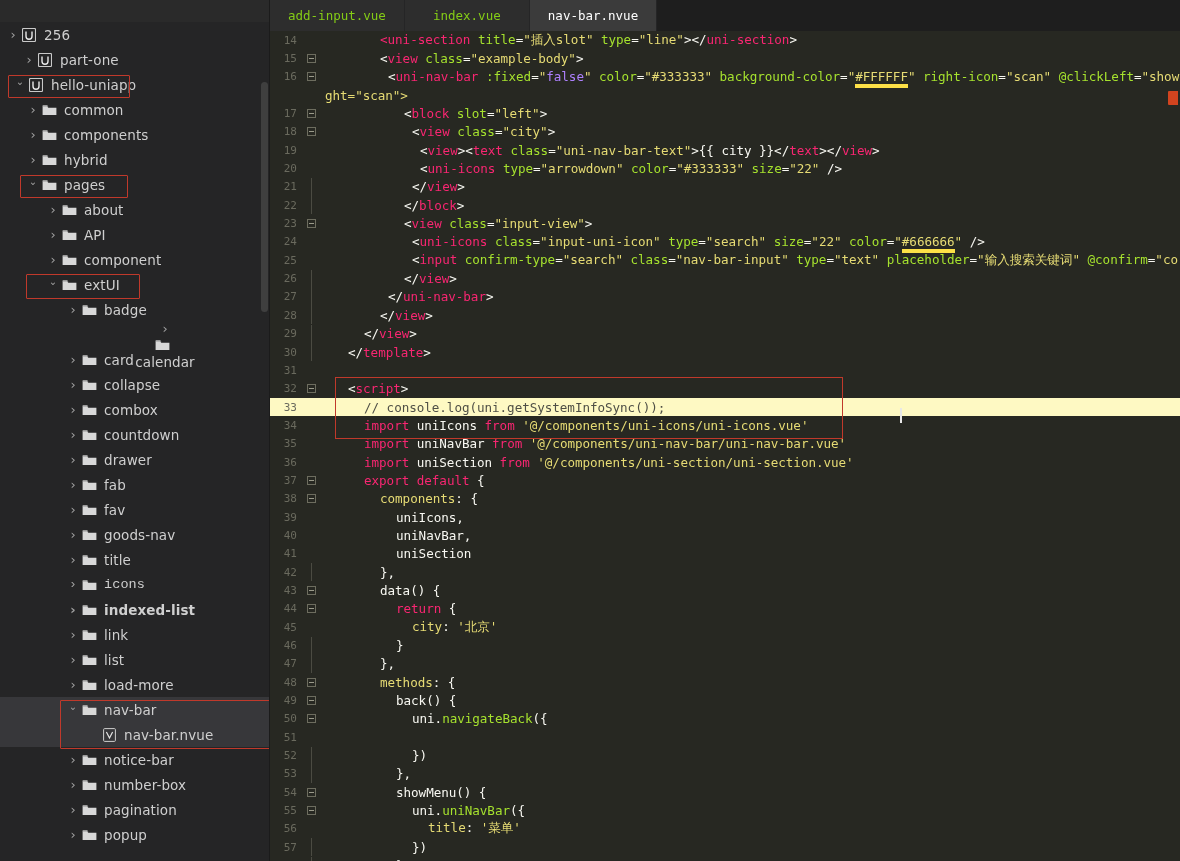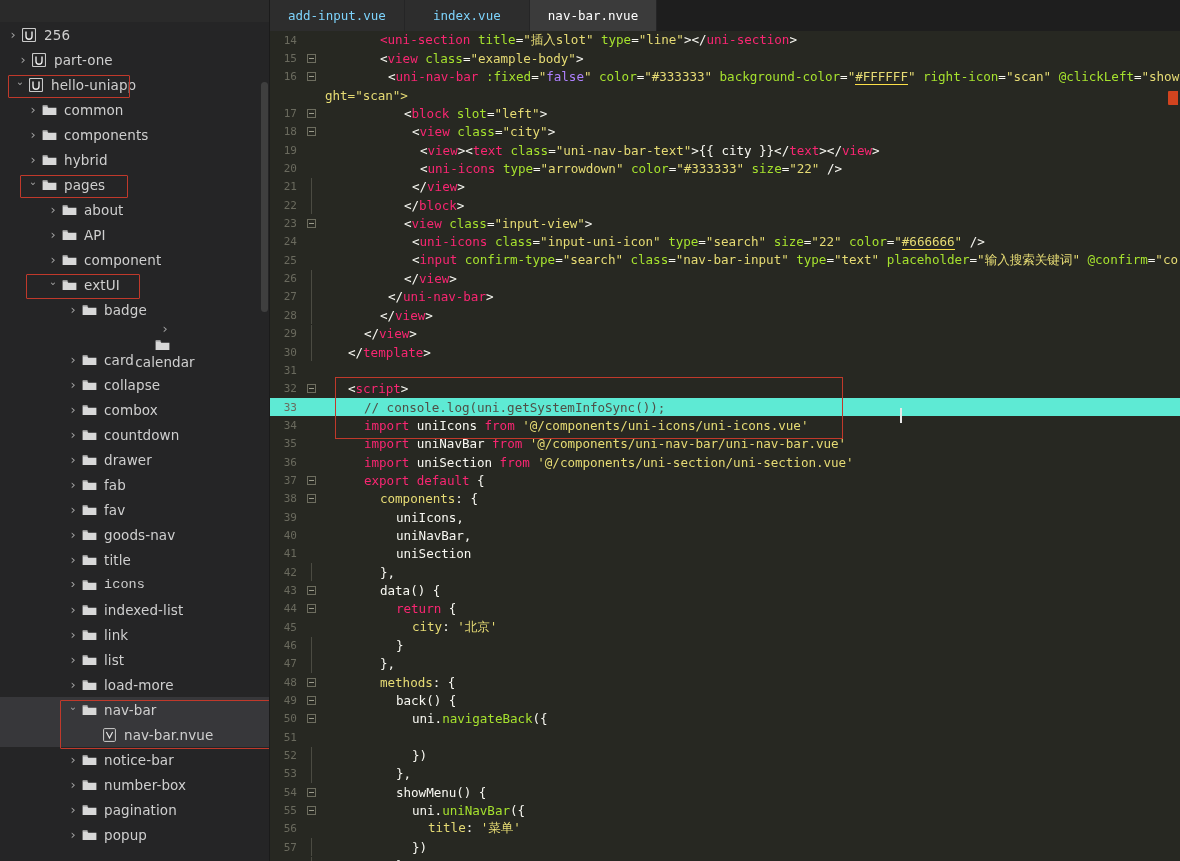--- a/index.html
+++ b/index.html
@@ -56,21 +56,21 @@
     background: #4a4a4a; border-radius: 4px; opacity: .7;
   }
   #sidebar-divider { position: absolute; right: 0; top: 0; bottom: 0; width: 1px; background: #1b1b1b; }
 
   
   #editor { flex: 1; height: 861px; background: #252526; position: relative; overflow: hidden; }
   #tabbar { height: 31px; background: #1e1e1e; display: flex; align-items: stretch; }
   .tab {
     display: flex; align-items: center; justify-content: center;
     font-family: "DejaVu Sans Mono", monospace; font-size: 12.5px;
-    color: #7dd3fc; background: #2d2d2d; padding: 0 18px; min-width: 125px;
+    color: #84cc16; background: #2d2d2d; padding: 0 18px; min-width: 125px;
     border-right: 1px solid #252526;
   }
   .tab.active { background: #3b3b3b; color: #ffffff; }
   #tabbar .filler { flex: 1; background: #1e1e1e; }
 
   #code-area {
     position: absolute; left: 0; right: 0; top: 31px; bottom: 0;
     background: #272822; overflow: hidden;
   }
   .codeline { display: flex; height: 18.35px; align-items: center; white-space: pre; }
@@ -83,33 +83,33 @@
     width: 16px; flex: 0 0 16px; color: #787868; font-size: 9px; text-align: center;
     user-select: none; position: relative;
   }
   .fold .bx { display: inline-block; width: 9px; height: 9px; border: 1px solid #6d6d5f; position: relative; top: 1px; }
   .fold .bx:after { content: ""; position: absolute; left: 1px; right: 1px; top: 3px; height: 1px; background: #9a9a8a; }
   .fold .vline { display: inline-block; width: 1px; height: 18px; background: #4b4b42; position: relative; top: 1px; }
   .src {
     flex: 1; font-family: "DejaVu Sans Mono", monospace; font-size: 12.6px;
     color: #f8f8f2; letter-spacing: -0.05px; padding-left: 6px;
   }
-  .codeline.hl { background: #5eead4; }
+  .codeline.hl { background: #fef9c3; }
 
   
   .t-tag { color: #f92672; }
   .t-attr { color: #a6e22e; }
   .t-str { color: #e6db74; }
   .t-plain { color: #f8f8f2; }
   .t-kw { color: #f92672; }
   .t-fn { color: #a6e22e; }
   .t-num { color: #ae81ff; }
   .t-com { color: #4f4f46; }
   .t-key { color: #e6db74; }
-  .u-line { border-bottom: 1px solid #fde047; }
+  .u-line { border-bottom: 4px solid #fde047; }
 
   #caret {
     position: absolute; width: 1.5px; height: 15px; background: #e8e8e8;
     left: 630px; top: 377px;
   }
   #right-marker {
     position: absolute; right: 2px; top: 60px; width: 10px; height: 14px;
     background: #d2441f; border-radius: 1px 0 0 1px;
   }
   .codebox {
@@ -127,21 +127,21 @@
         <div class="row" style="padding-left: 6px;">
           <span class="arrow closed"></span>
           <span class="ico">
             <svg width="14" height="14" viewBox="0 0 14 14">
               <rect x="0.5" y="0.5" width="13" height="13" rx="1" fill="none" stroke="#c9c9c9" stroke-width="1.1"></rect>
               <path d="M4 3.4 L4 8.2 A3 3 0 0 0 10 8.2 L10 3.4" fill="none" stroke="#e9e9e9" stroke-width="1.4"></path>
             </svg>
           </span>
           <span class="label">256</span>
         </div>
-        <div class="row" style="padding-left: 16px;">
+        <div class="row" style="padding-left: 22px;">
           <span class="arrow closed"></span>
           <span class="ico">
             <svg width="14" height="14" viewBox="0 0 14 14">
               <rect x="0.5" y="0.5" width="13" height="13" rx="1" fill="none" stroke="#c9c9c9" stroke-width="1.1"></rect>
               <path d="M4 3.4 L4 8.2 A3 3 0 0 0 10 8.2 L10 3.4" fill="none" stroke="#e9e9e9" stroke-width="1.4"></path>
             </svg>
           </span>
           <span class="label">part-one</span>
         </div>
         <div class="row" style="padding-left: 13px;">
@@ -347,21 +347,21 @@
         <div class="row" style="padding-left: 66px; font-family: Liberation Mono, monospace;">
           <span class="arrow closed"></span>
           <span class="ico">
             <svg width="15" height="12" viewBox="0 0 15 12">
               <path d="M0.6 2.2 h4.4 l1.3 1.5 h8.1 v7.2 h-13.8 z" fill="#d8d8d8"></path>
               <path d="M0.6 1.2 h4.6 l1.2 1.3 h-5.8 z" fill="#c2c2c2"></path>
             </svg>
           </span>
           <span class="label">icons</span>
         </div>
-        <div class="row" style="padding-left: 66px;">
+        <div class="row" style="padding-left: 66px; font-weight: bold;">
           <span class="arrow closed"></span>
           <span class="ico">
             <svg width="15" height="12" viewBox="0 0 15 12">
               <path d="M0.6 2.2 h4.4 l1.3 1.5 h8.1 v7.2 h-13.8 z" fill="#d8d8d8"></path>
               <path d="M0.6 1.2 h4.6 l1.2 1.3 h-5.8 z" fill="#c2c2c2"></path>
             </svg>
           </span>
           <span class="label">indexed-list</span>
         </div>
         <div class="row" style="padding-left: 66px;">

